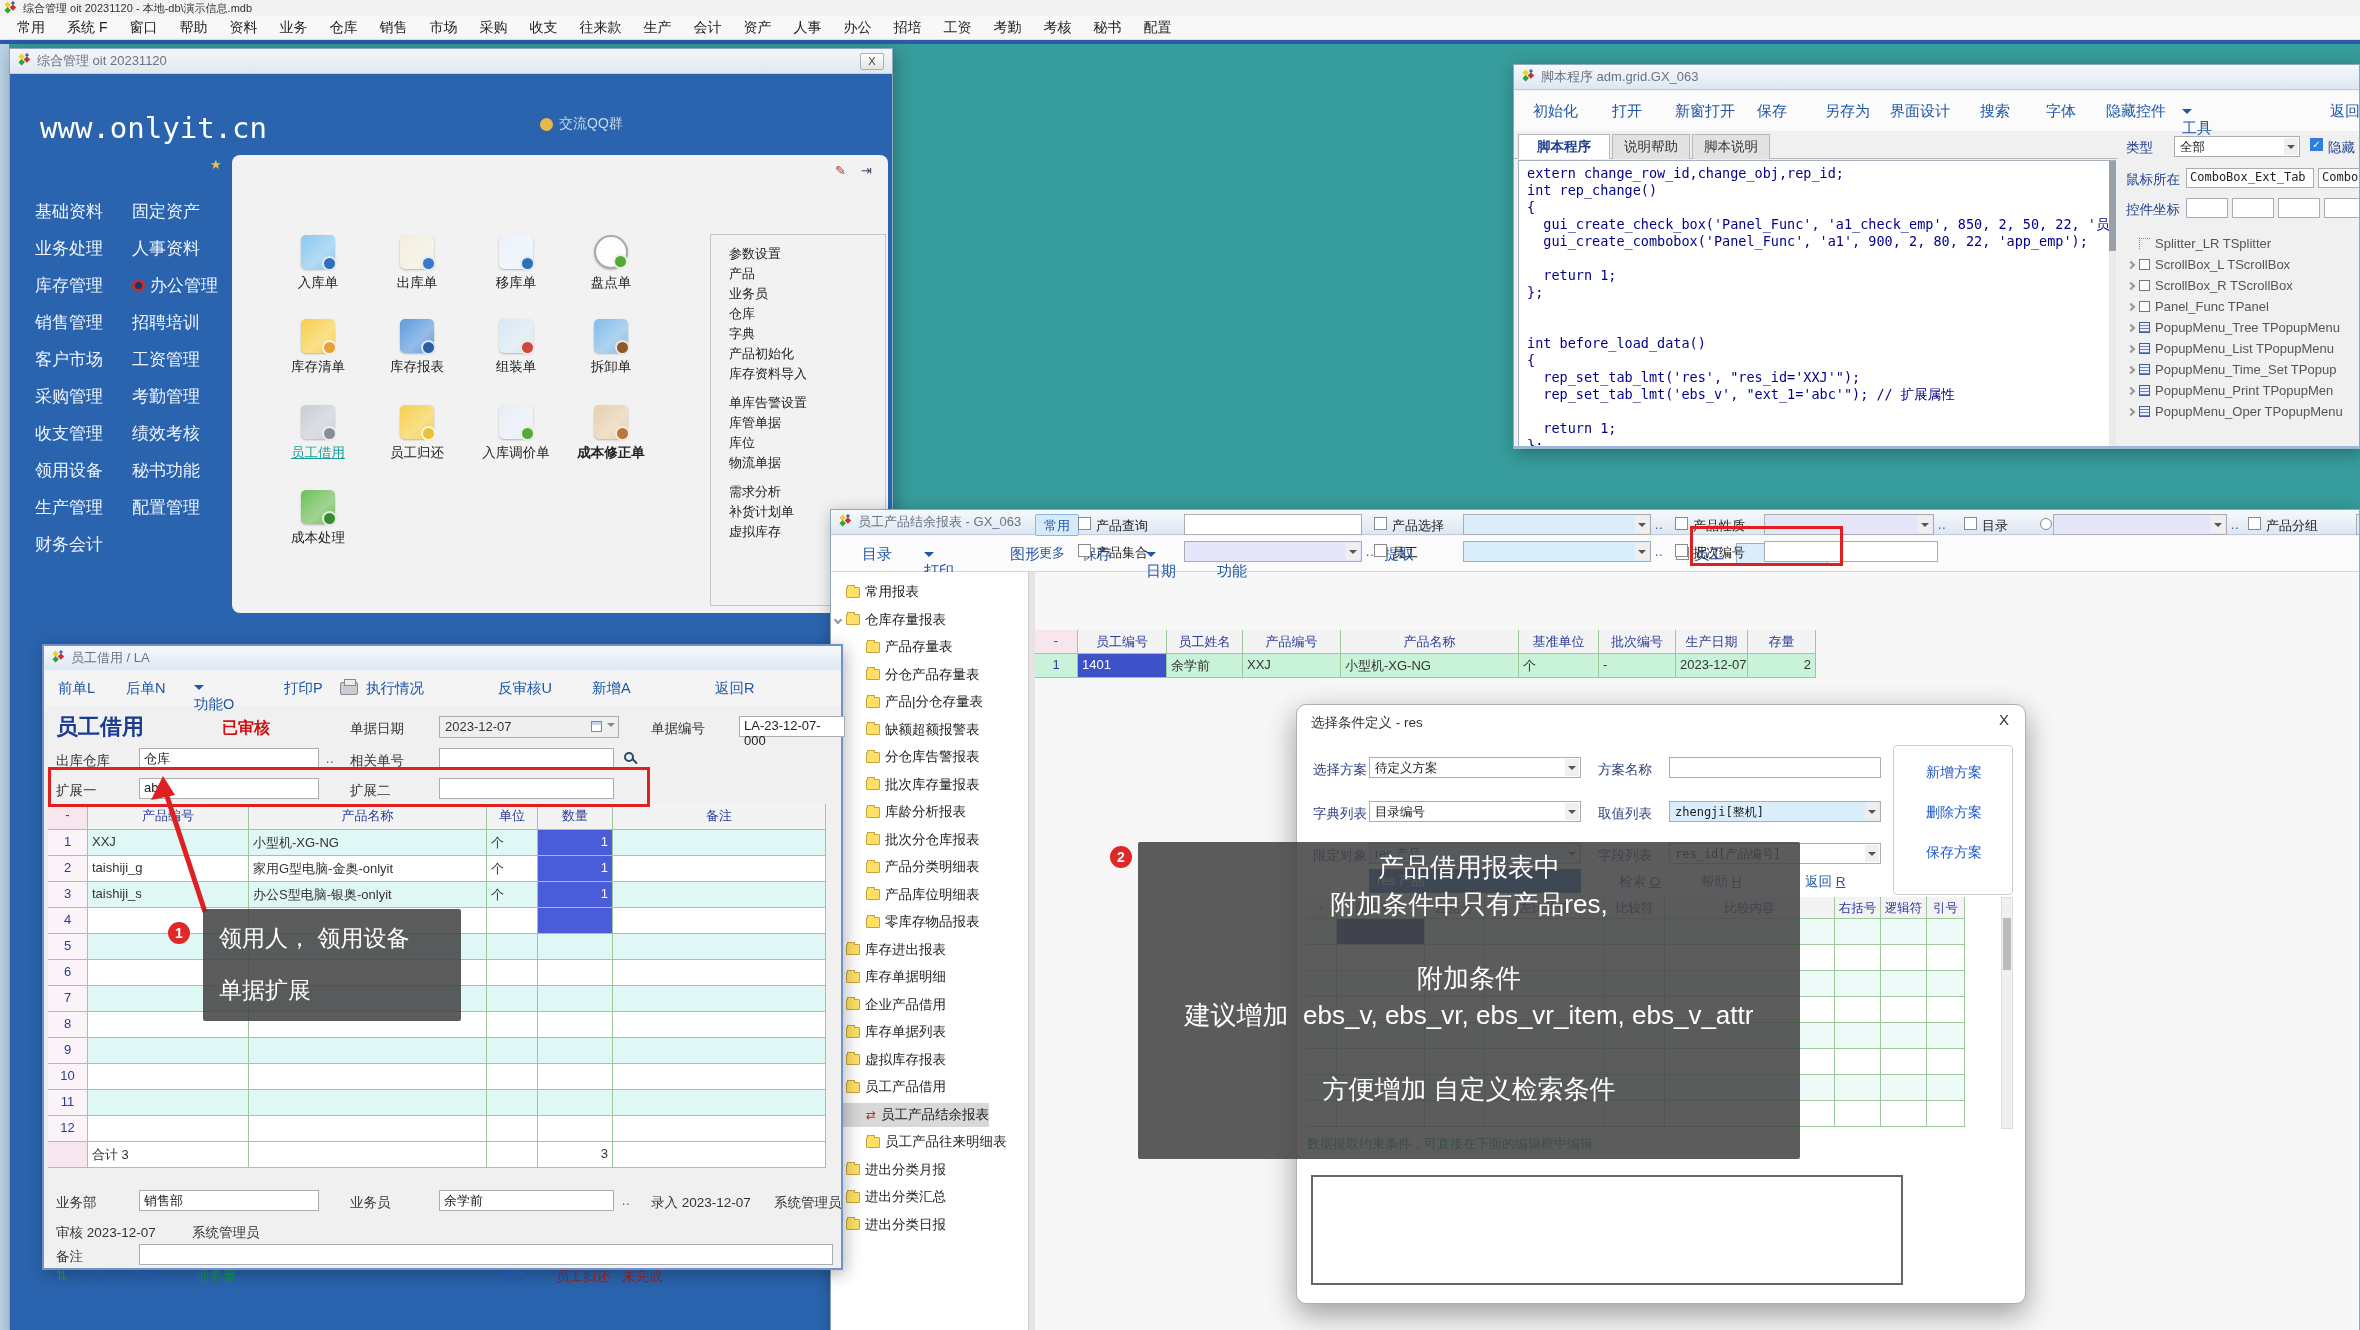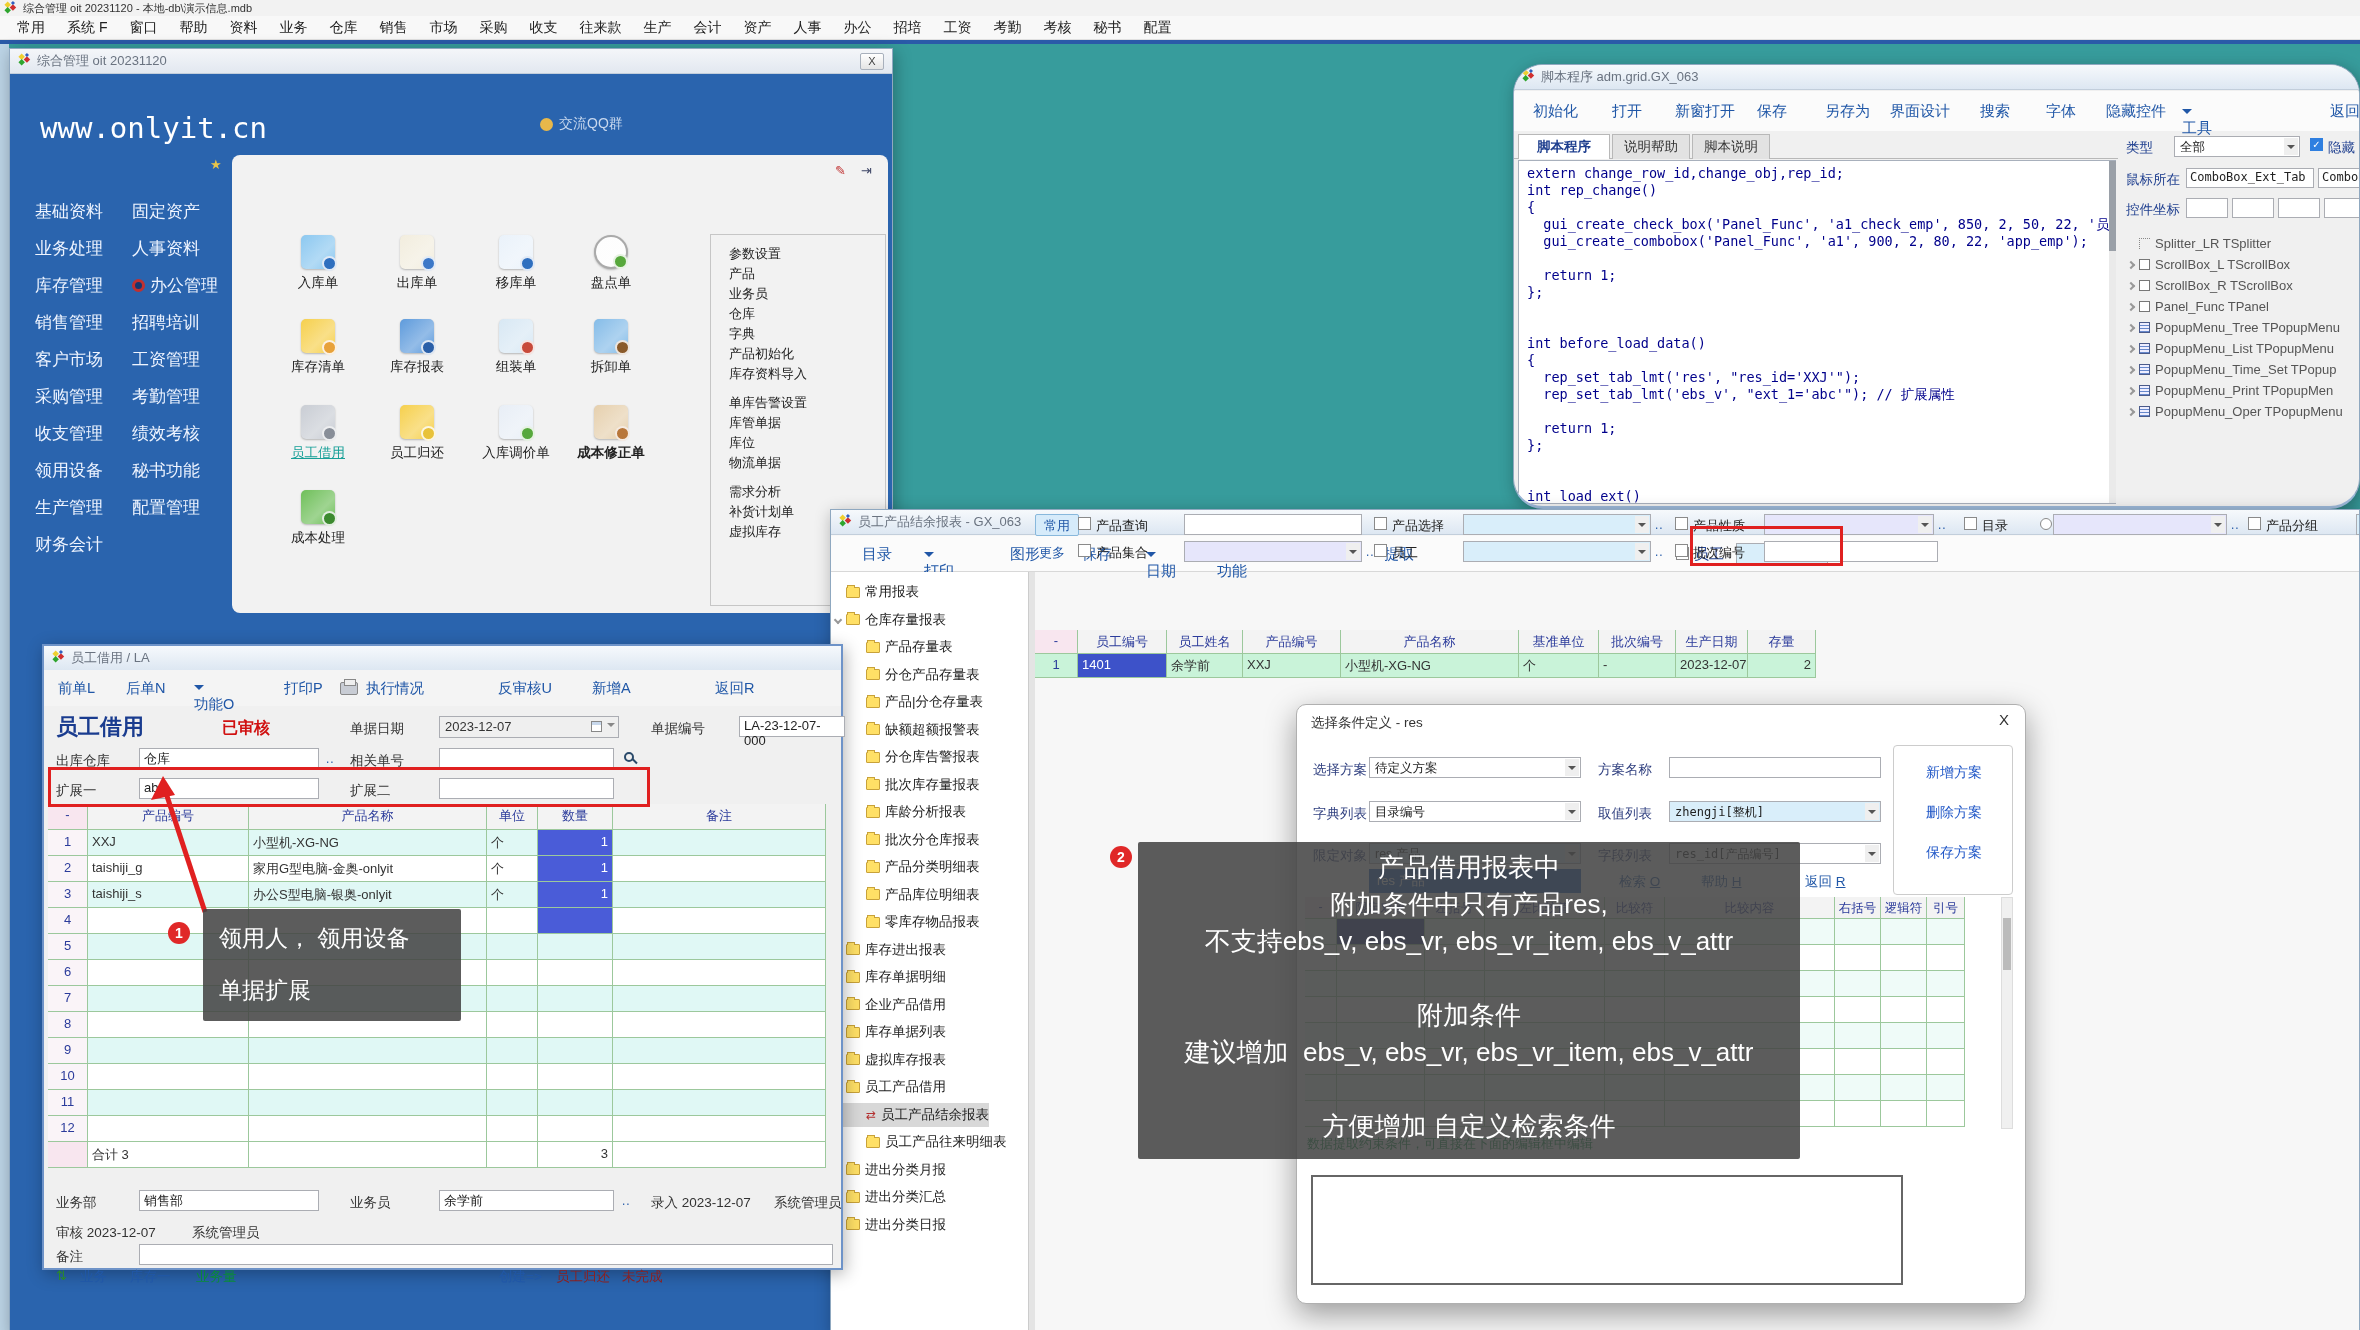--- a/index.html
+++ b/index.html
@@ -48,21 +48,21 @@
   .app-item{position:absolute;width:96px;text-align:center;}
   .app-ic{width:34px;height:34px;border-radius:5px;margin:0 auto;position:relative;box-shadow:0 1px 2px rgba(0,0,0,.25);}
   .app-ic.rnd{border-radius:50%;border:2px solid #AAA;}
   .app-ic .acc{position:absolute;right:-2px;bottom:-2px;width:15px;height:15px;border-radius:50%;border:2px solid rgba(255,255,255,.85);}
   .app-lbl{margin-top:5px;font-size:13.5px;color:#222;}
   .app-lbl.act{color:#18A098;text-decoration:underline;}
   #mw-links{position:absolute;left:478px;top:79px;width:176px;height:372px;border:1px solid #C6C6C6;background:#F2F2F2;}
   .lk{position:absolute;left:18px;font-size:13px;color:#222;}
   .wmark{position:absolute;color:rgba(255,255,255,.09);font-size:110px;font-weight:bold;transform:rotate(-52deg);pointer-events:none;}
   
-  #script-win{left:1513px;top:20px;width:847px;height:445px;overflow:hidden;border-bottom:3px solid #9CB8D8;border-radius:30px;}
+  #script-win{left:1513px;top:20px;width:847px;height:385px;overflow:hidden;border-bottom:3px solid #9CB8D8;}
   #sw-toolbar{position:absolute;left:0;top:26px;width:100%;height:40px;background:#FBFBFB;}
   #sw-toolbar .tl{position:absolute;top:11px;font-size:15px;color:#2057A7;white-space:nowrap;}
   #sw-tabs{position:absolute;left:0;top:66px;width:604px;height:28px;border-bottom:1px solid #B8B8B8;}
   .tab{position:absolute;top:3px;height:25px;padding:3px 10px;font-size:13.5px;color:#333;background:#E2E2E2;
     border:1px solid #B8B8B8;border-bottom:none;}
   .tab.act{background:#FFF;font-weight:bold;color:#1F3F8F;}
   #sw-code{position:absolute;left:4px;top:95px;width:598px;height:344px;background:#FFF;border:1px solid #A8B0BC;
     overflow:hidden;}
   #sw-code pre{margin:0;padding:4px 8px;font-family:"DejaVu Sans Mono","Liberation Mono",monospace;
     font-size:13.5px;line-height:17px;color:#00008B;}
@@ -1058,21 +1058,20 @@
       <polygon points="43,2 31,26 55,21" fill="#E02020"></polygon>
     </svg>
     <div class="darkbox z-ignore" id="anno-box1" style="left:203px;top:865px;width:258px;height:112px;text-align:center;">
         <div style="position: absolute; left: 16px; top: 14px; font-size: 23px; white-space: pre;">领用人， 领用设备</div>
         <div style="position: absolute; left: 16px; top: 66px; font-size: 23px; white-space: pre;">单据扩展</div>
       </div>
     <div class="badge z-ignore" style="left:168px;top:878px;">1</div>
     <div class="darkbox z-ignore" id="anno-box2" style="left:1138px;top:798px;width:662px;height:317px;padding:8px 14px;text-align:center;">
         <div style="height: 37px; font-size: 26px; white-space: pre; overflow: visible;">产品借用报表中</div>
         <div style="height: 37px; font-size: 26px; white-space: pre; overflow: visible;">附加条件中只有产品res,</div>
-        <div style="height: 37px; font-size: 26px; white-space: pre; overflow: visible;">不支持ebs_v, ebs_vr, ebs_vr_item, ebs_v_attr</div>
         <div style="height: 37px; font-size: 26px; white-space: pre; overflow: visible;"></div>
         <div style="height: 37px; font-size: 26px; white-space: pre; overflow: visible;">附加条件</div>
         <div style="height: 37px; font-size: 26px; white-space: pre; overflow: visible;">建议增加  ebs_v, ebs_vr, ebs_vr_item, ebs_v_attr</div>
         <div style="height: 37px; font-size: 26px; white-space: pre; overflow: visible;"></div>
         <div style="height: 37px; font-size: 26px; white-space: pre; overflow: visible;">方便增加 自定义检索条件</div>
       </div>
     <div class="badge z-ignore" style="left:1110px;top:802px;">2</div>
   </div>
 </div>
 

